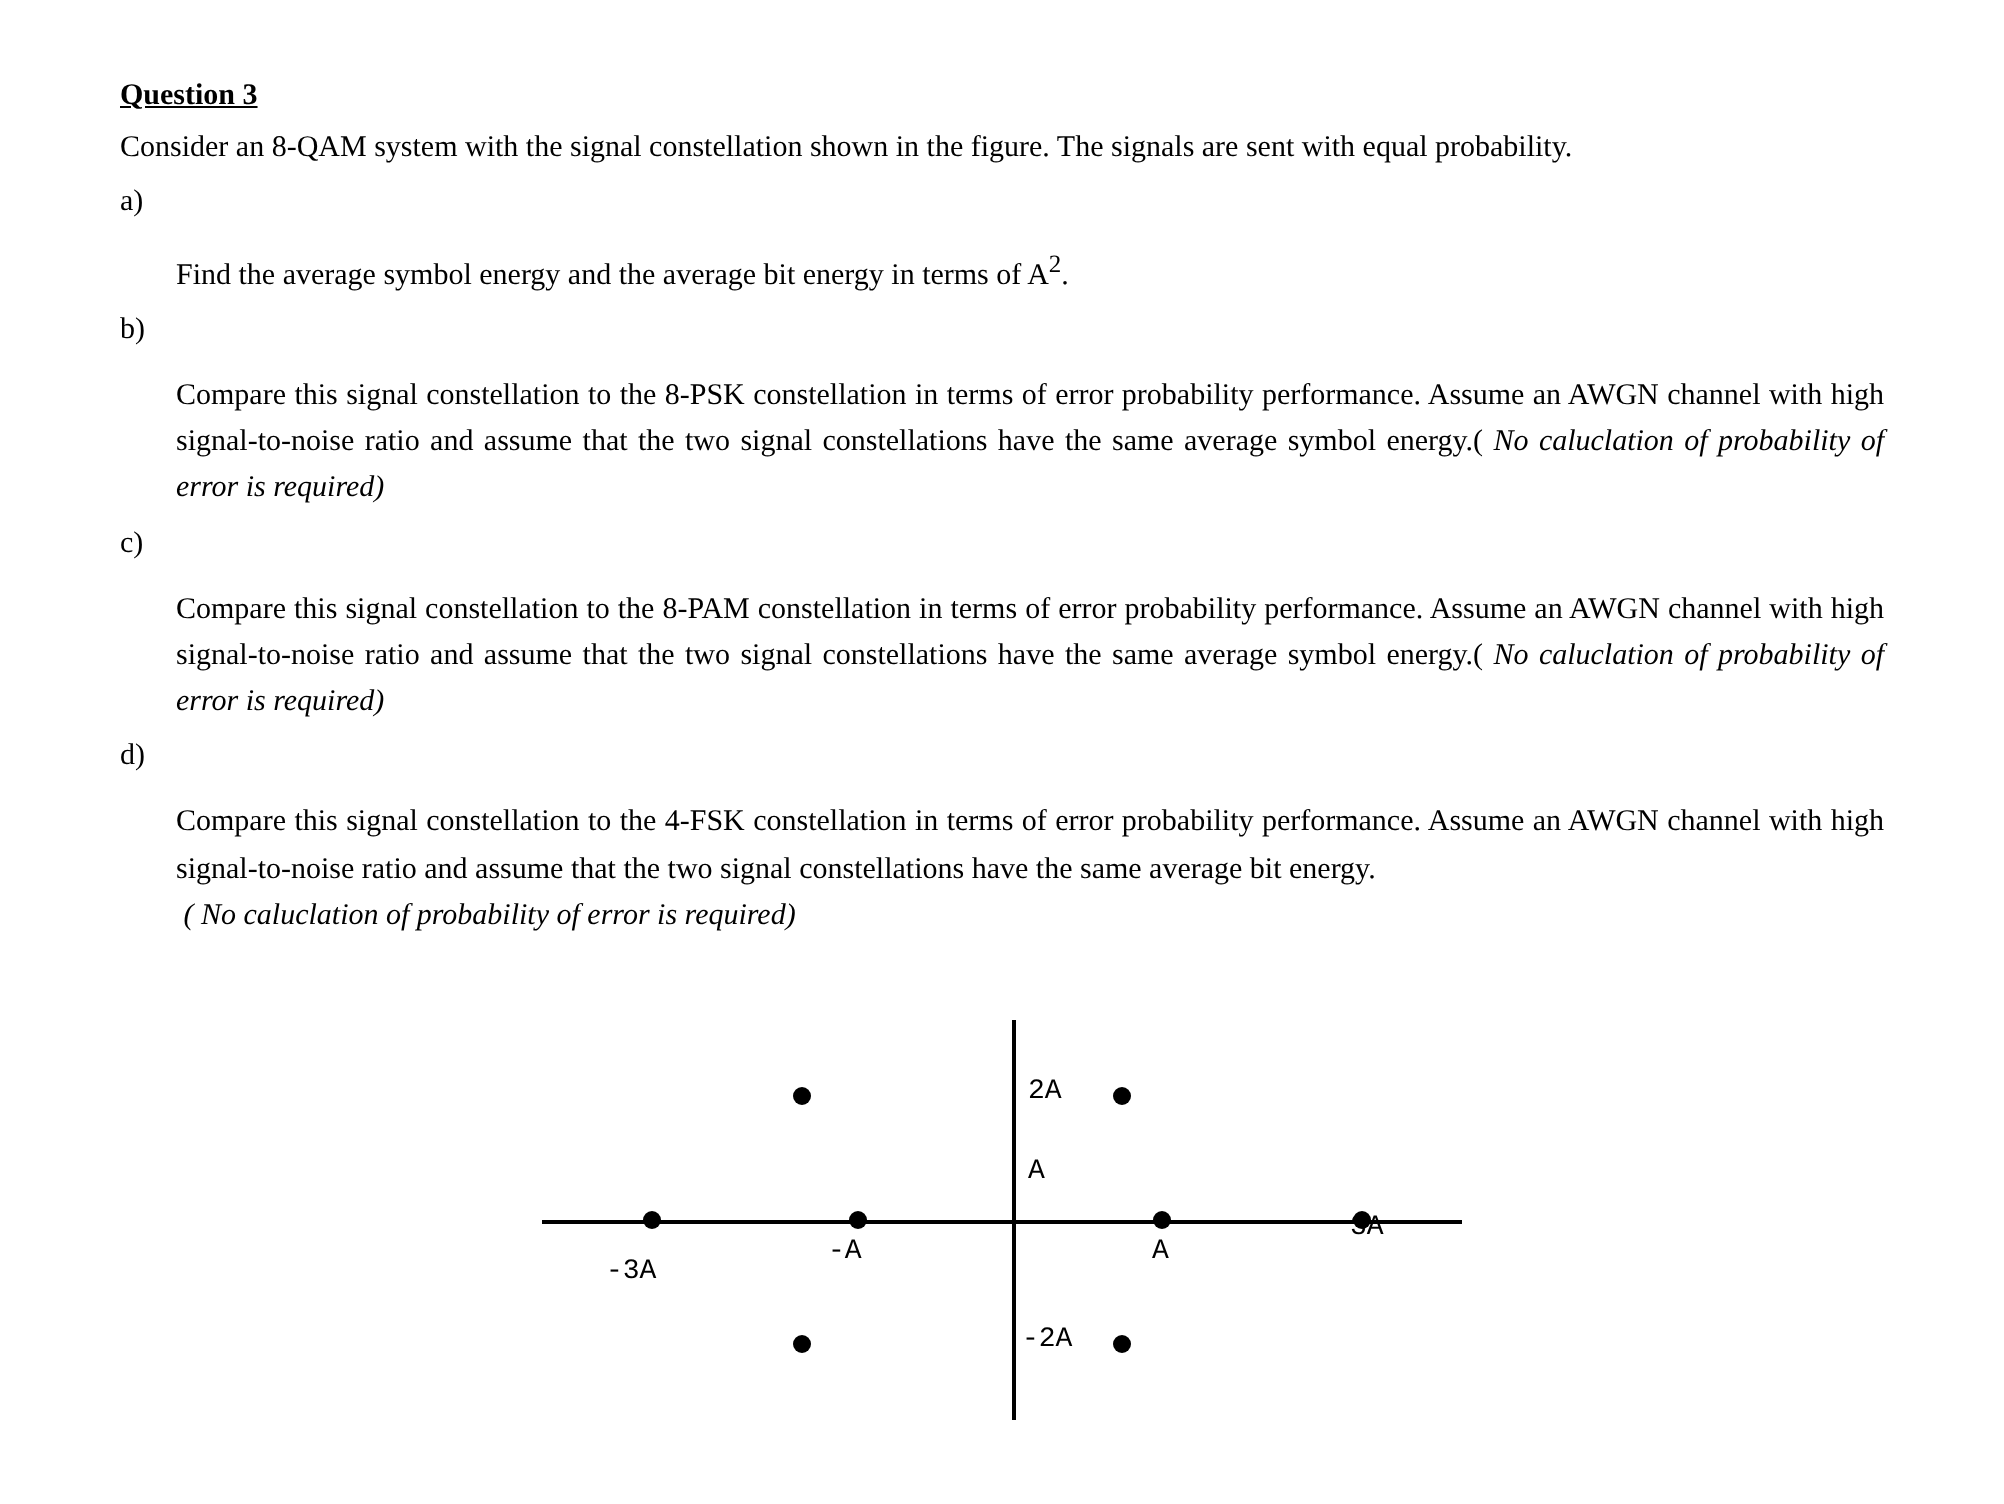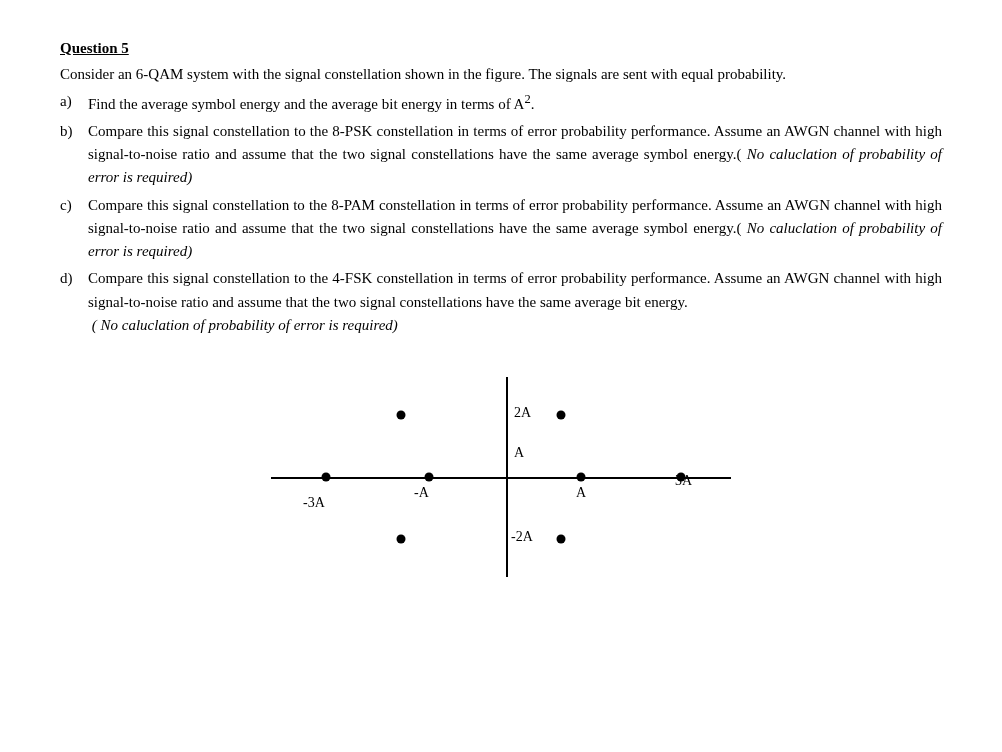--- a/index.html
+++ b/index.html
@@ -33,20 +33,21 @@
       margin-bottom: 4px;
       line-height: 1.55;
     }
     .part-label {
       min-width: 28px;
       font-size: 15px;
     }
     .part-content {
       flex: 1;
       text-align: justify;
+      margin-top: 33px;
     }
     .part-content .italic {
       font-style: italic;
     }
     .diagram-area {
       position: relative;
       width: 500px;
       height: 220px;
       margin: 30px auto 0 auto;
     }
@@ -73,29 +74,29 @@
       width: 9px;
       height: 9px;
       background: #000;
       border-radius: 50%;
       transform: translate(-50%, -50%);
     }
     
     .axis-label {
       position: absolute;
       font-size: 14px;
-      font-family: Liberation Serif, serif;
+      font-family: Liberation Mono, monospace;
     }
   </style>
 </head>
 <body>
 
-<div class="question-title">Question 5</div>
+<div class="question-title">Question 3</div>
 
-<p class="intro-text">Consider an 6-QAM system with the signal constellation shown in the figure. The signals are sent with equal probability.</p>
+<p class="intro-text">Consider an 8-QAM system with the signal constellation shown in the figure. The signals are sent with equal probability.</p>
 
 <ul class="parts-list">
 
   <li>
     <span class="part-label">a)</span>
     <span class="part-content">
       Find the average symbol energy and the average bit energy in terms of A<sup>2</sup>.
     </span>
   </li>
 

